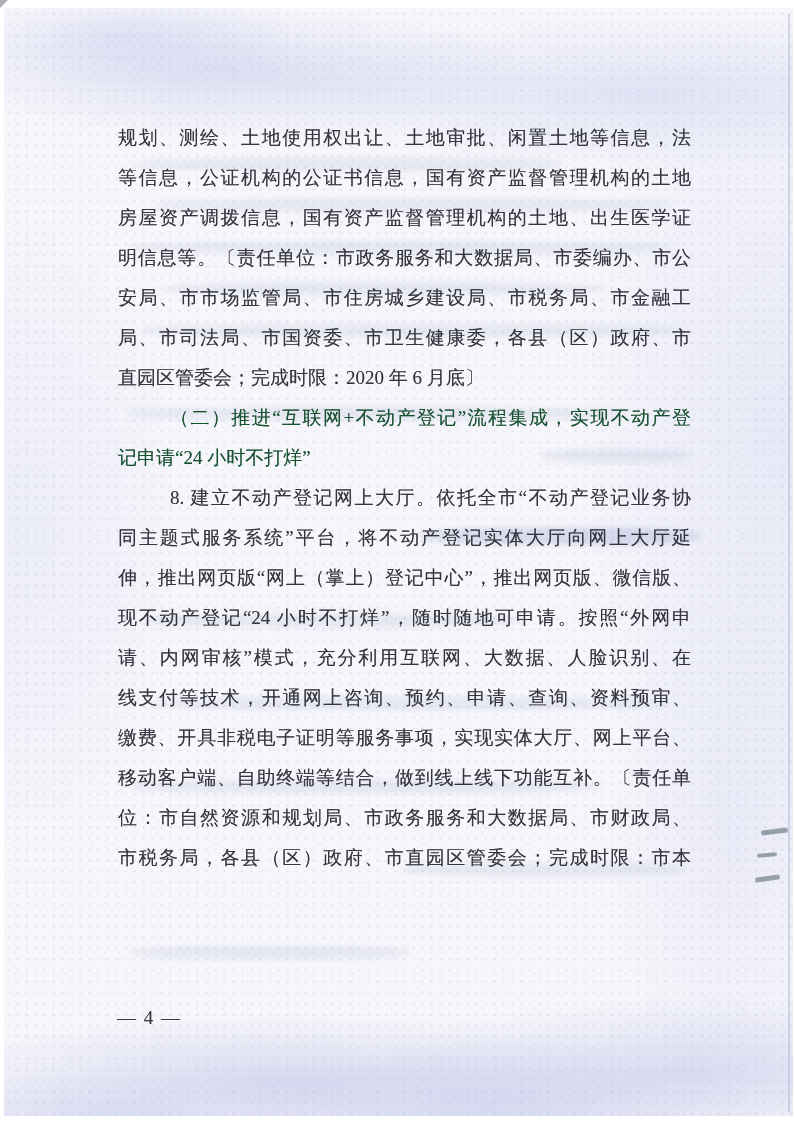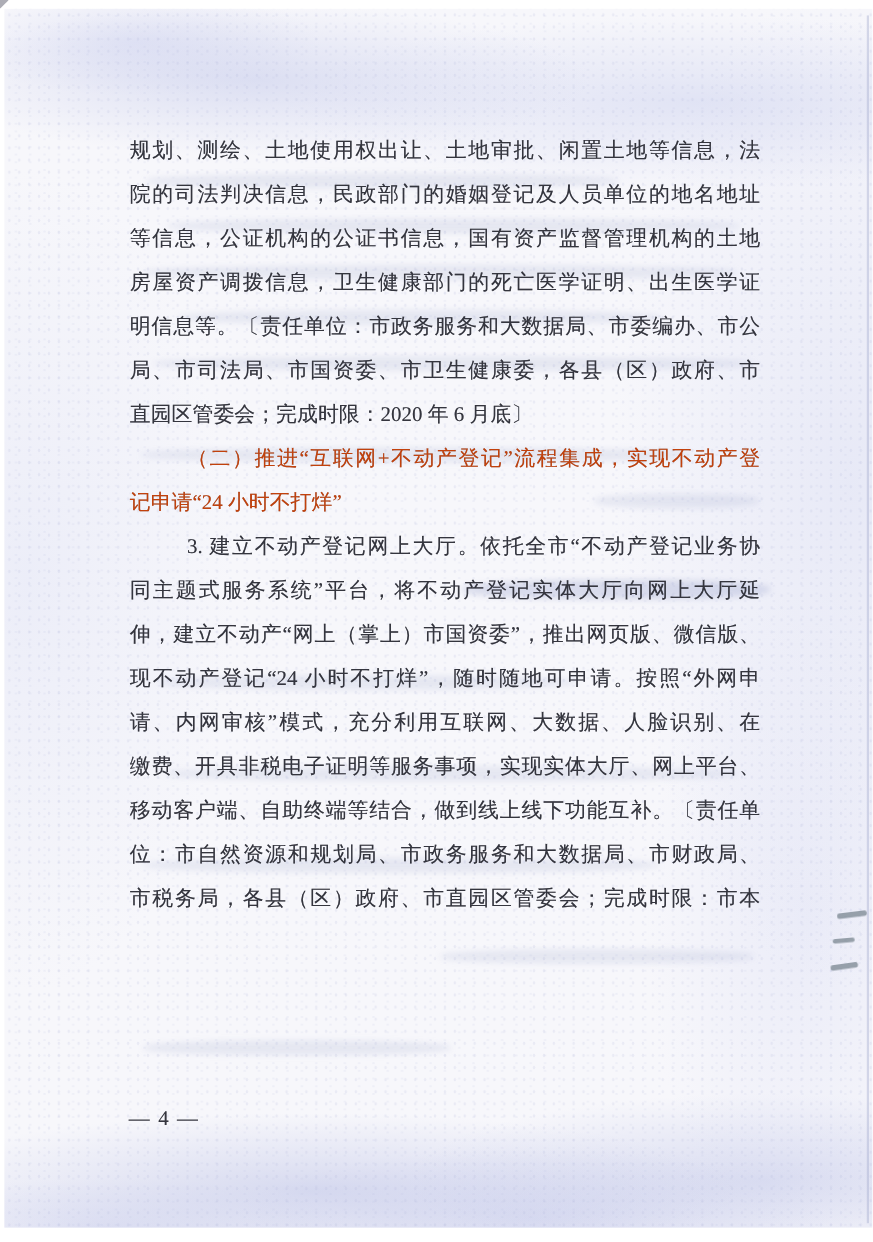--- a/index.html
+++ b/index.html
@@ -46,21 +46,21 @@
   .smudge.strong{background:rgba(110,122,180,.22);}
   
   .textblock{position:absolute;left:118px;top:118px;width:573px;}
   .line{
     height:40px;line-height:40px;font-size:19px;color:#34353e;
     text-align:justify;text-align-last:justify;white-space:nowrap;
     text-shadow:0 0 .6px rgba(52,53,62,.45);
   }
   .line.short{text-align-last:left;}
   .line.indent{text-indent:52px;}
-  .line.heading{color:#c2410c;}
+  .line.heading{color:#14532d;}
   .pagenum{
     position:absolute;left:117px;top:1001px;height:34px;line-height:34px;
     font-size:19px;color:#34353e;letter-spacing:1.5px;
     text-shadow:0 0 .6px rgba(52,53,62,.4);
   }
   
   .edge-line{position:absolute;left:788px;top:14px;width:2px;height:1098px;background:rgba(158,166,203,.38);}
   .mark{position:absolute;background:#50616b;opacity:.55;filter:blur(.6px);border-radius:2px;}
   .mark.m1{left:761px;top:829px;width:27px;height:5px;transform:rotate(-7deg);}
   .mark.m2{left:757px;top:853px;width:20px;height:4px;transform:rotate(-5deg);}
@@ -91,32 +91,33 @@
 <div class="smudge" style="left:130px;top:946px;width:280px;"></div>
 
 <div class="edge-line"></div>
 <div class="mark m1"></div>
 <div class="mark m2"></div>
 <div class="mark m3"></div>
 <div class="corner"></div>
 
 <main class="textblock">
   <div class="line">规划、测绘、土地使用权出让、土地审批、闲置土地等信息，法</div>
-  <div class="line">院的司法判决信息，民政部门的婚姻登记及人员单位的地名地址</div>
   <div class="line">等信息，公证机构的公证书信息，国有资产监督管理机构的土地</div>
-  <div class="line">房屋资产调拨信息，卫生健康部门的死亡医学证明、出生医学证</div>
+  <div class="line">房屋资产调拨信息，国有资产监督管理机构的土地、出生医学证</div>
   <div class="line">明信息等。〔责任单位：市政务服务和大数据局、市委编办、市公</div>
+  <div class="line">安局、市市场监管局、市住房城乡建设局、市税务局、市金融工</div>
   <div class="line">局、市司法局、市国资委、市卫生健康委，各县（区）政府、市</div>
   <div class="line short">直园区管委会；完成时限：2020 年 6 月底〕</div>
   <div class="line indent heading">（二）推进“互联网+不动产登记”流程集成，实现不动产登</div>
   <div class="line short heading">记申请“24 小时不打烊”</div>
-  <div class="line indent">3. 建立不动产登记网上大厅。依托全市“不动产登记业务协</div>
+  <div class="line indent">8. 建立不动产登记网上大厅。依托全市“不动产登记业务协</div>
   <div class="line">同主题式服务系统”平台，将不动产登记实体大厅向网上大厅延</div>
-  <div class="line">伸，建立不动产“网上（掌上）市国资委”，推出网页版、微信版、</div>
+  <div class="line">伸，推出网页版“网上（掌上）登记中心”，推出网页版、微信版、</div>
   <div class="line">现不动产登记“24 小时不打烊”，随时随地可申请。按照“外网申</div>
   <div class="line">请、内网审核”模式，充分利用互联网、大数据、人脸识别、在</div>
+  <div class="line">线支付等技术，开通网上咨询、预约、申请、查询、资料预审、</div>
   <div class="line">缴费、开具非税电子证明等服务事项，实现实体大厅、网上平台、</div>
   <div class="line">移动客户端、自助终端等结合，做到线上线下功能互补。〔责任单</div>
   <div class="line">位：市自然资源和规划局、市政务服务和大数据局、市财政局、</div>
   <div class="line">市税务局，各县（区）政府、市直园区管委会；完成时限：市本</div>
 </main>
 
 <div class="pagenum">— 4 —</div>
 
 </body></html>

